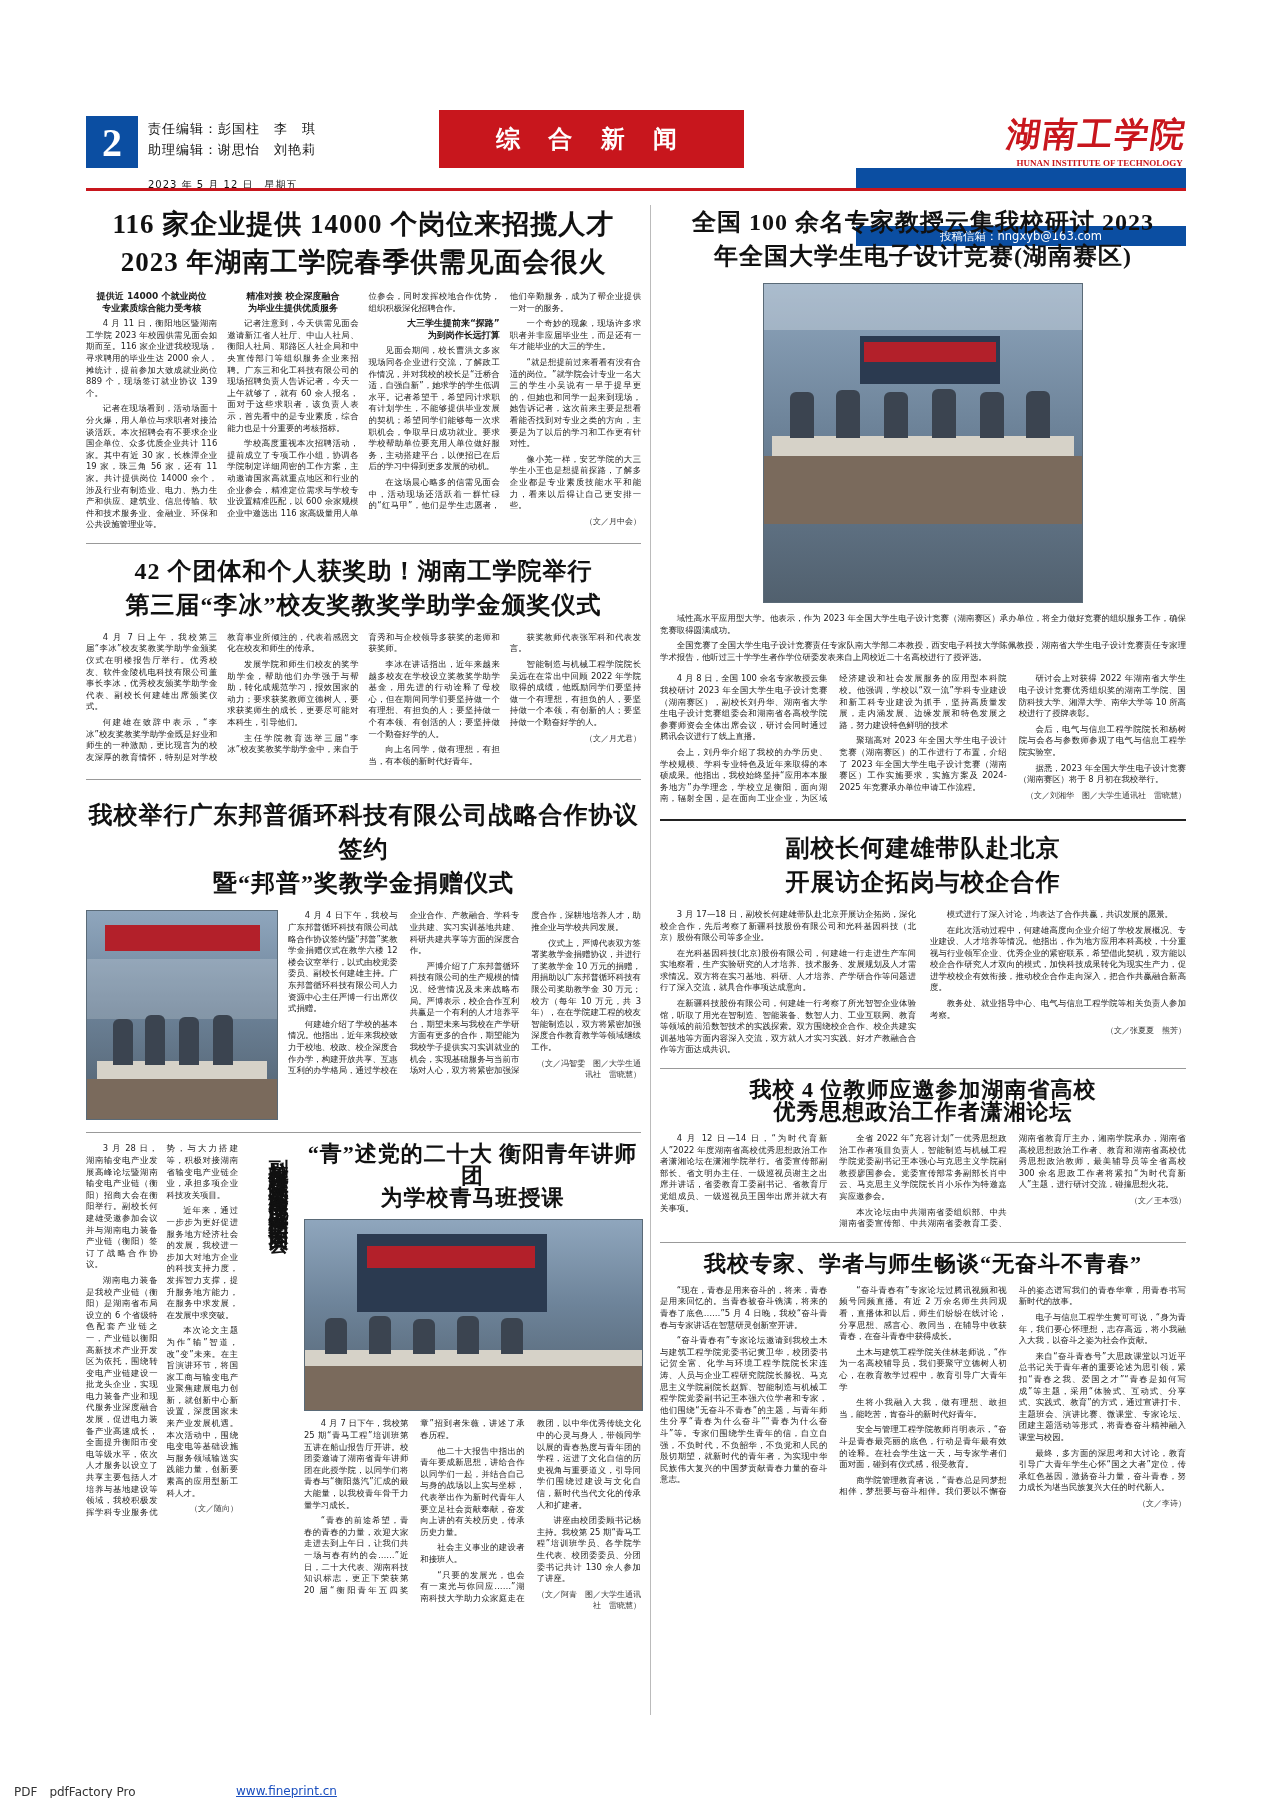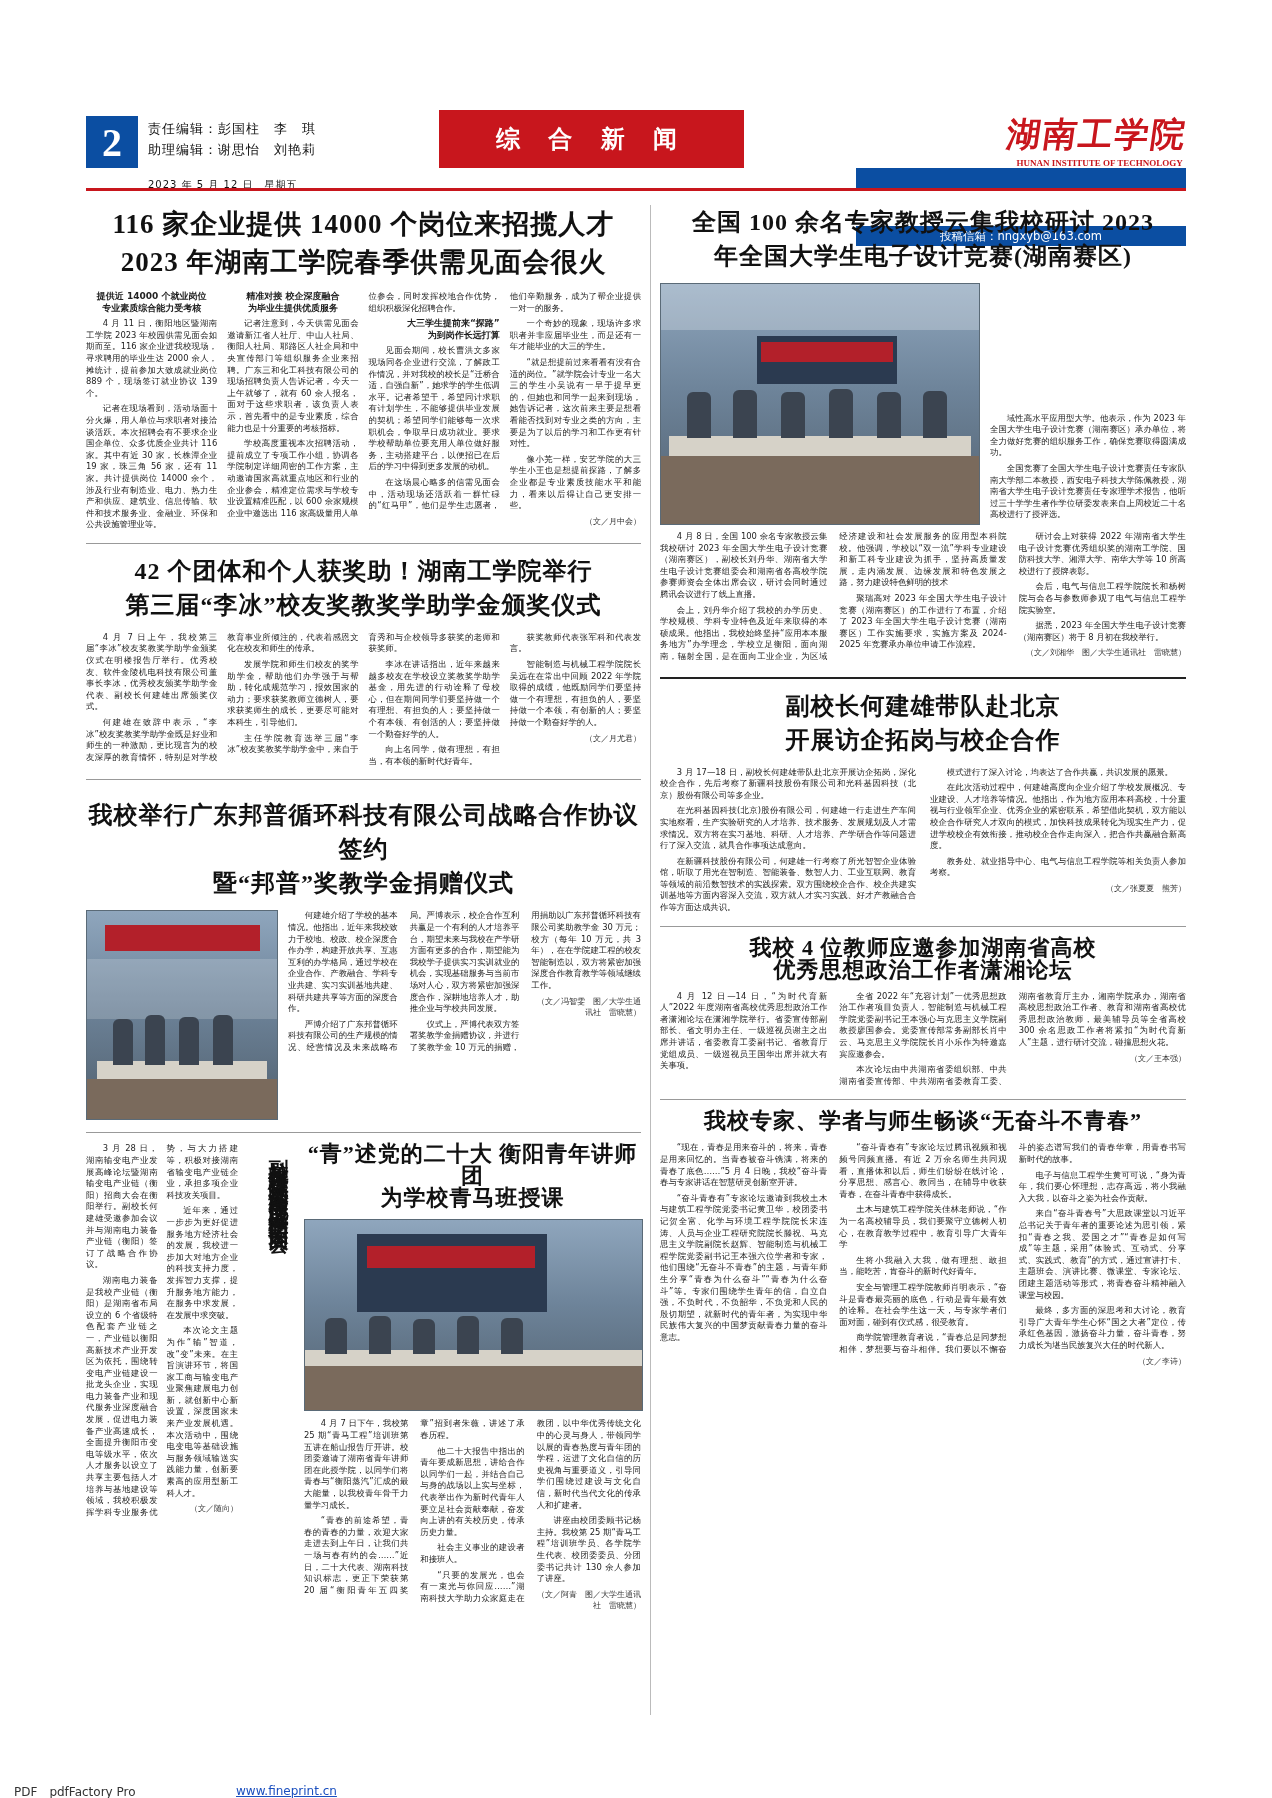--- a/index.html
+++ b/index.html
@@ -163,20 +163,21 @@
         <div class="redband" style="left:18px;top:14px;width:155px;height:26px;"></div>
         <div class="band" style="left:0;top:48px;width:100%;height:60px;"></div>
         <div class="desk" style="left:10px;top:150px;width:170px;height:18px;"></div>
         <div class="person" style="left:26px;top:108px;width:20px;height:46px;"></div>
         <div class="person" style="left:58px;top:104px;width:20px;height:50px;"></div>
         <div class="person" style="left:92px;top:106px;width:20px;height:48px;"></div>
         <div class="person" style="left:126px;top:104px;width:20px;height:50px;"></div>
         <div class="floor" style="left:0;top:168px;width:100%;height:40px;"></div>
       </div>
       <div class="body-text cols3" style="flex:1;">
+        <p>4 月 4 日下午，我校与广东邦普循环科技有限公司战略合作协议签约暨“邦普”奖教学金捐赠仪式在教学六楼 12 楼会议室举行，以式由校党委委员、副校长何建雄主持。广东邦普循环科技有限公司人力资源中心主任严博一行出席仪式捐赠。</p>
         <p>何建雄介绍了学校的基本情况。他指出，近年来我校致力于校地、校政、校企深度合作办学，构建开放共享、互惠互利的办学格局，通过学校在企业合作、产教融合、学科专业共建、实习实训基地共建、科研共建共享等方面的深度合作。</p>
         <p>严博介绍了广东邦普循环科技有限公司的生产规模的情况、经营情况及未来战略布局。严博表示，校企合作互利共赢是一个有利的人才培养平台，期望未来与我校在产学研方面有更多的合作，期望能为我校学子提供实习实训就业的机会，实现基础服务与当前市场对人心，双方将紧密加强深度合作，深耕地培养人才，助推企业与学校共同发展。</p>
         <p>仪式上，严博代表双方签署奖教学金捐赠协议，并进行了奖教学金 10 万元的捐赠，用捐助以广东邦普循环科技有限公司奖助教学金 30 万元；校方（每年 10 万元，共 3 年），在在学院建工程的校友智能制造以，双方将紧密加强深度合作教育教学等领域继续工作。</p>
         <p class="sign">（文／冯智雯　图／大学生通讯社　雷晓慧）</p>
       </div>
     </div>
 
     <div class="sep"></div>
 
     <div style="display:flex;gap:10px;align-items:flex-start;">
@@ -214,21 +215,21 @@
         </div>
       </div>
     </div>
   </div>
 
   <div class="col-right">
 
     <h2 class="head h-lg" style="white-space:pre-line;">全国 100 余名专家教授云集我校研讨 2023
 年全国大学生电子设计竞赛(湖南赛区)</h2>
 
-    <div style="display:flex;gap:10px;align-items:flex-end;">
+    <div style="display:flex;gap:10px;align-items:center;flex-direction:column;">
       <div class="photo" style="width:318px;height:240px;flex:0 0 318px;">
         <div class="band" style="left:0;top:0;width:100%;height:46px;background:rgba(255,255,255,.25);"></div>
         <div class="screen" style="left:96px;top:52px;width:140px;height:48px;"></div>
         <div class="redband" style="left:100px;top:58px;width:132px;height:20px;"></div>
         <div class="desk" style="left:8px;top:152px;width:302px;height:20px;"></div>
         <div class="person" style="left:26px;top:108px;width:24px;height:46px;"></div>
         <div class="person" style="left:72px;top:106px;width:24px;height:48px;"></div>
         <div class="person" style="left:120px;top:108px;width:24px;height:46px;"></div>
         <div class="person" style="left:168px;top:105px;width:24px;height:49px;"></div>
         <div class="person" style="left:216px;top:108px;width:24px;height:46px;"></div>

